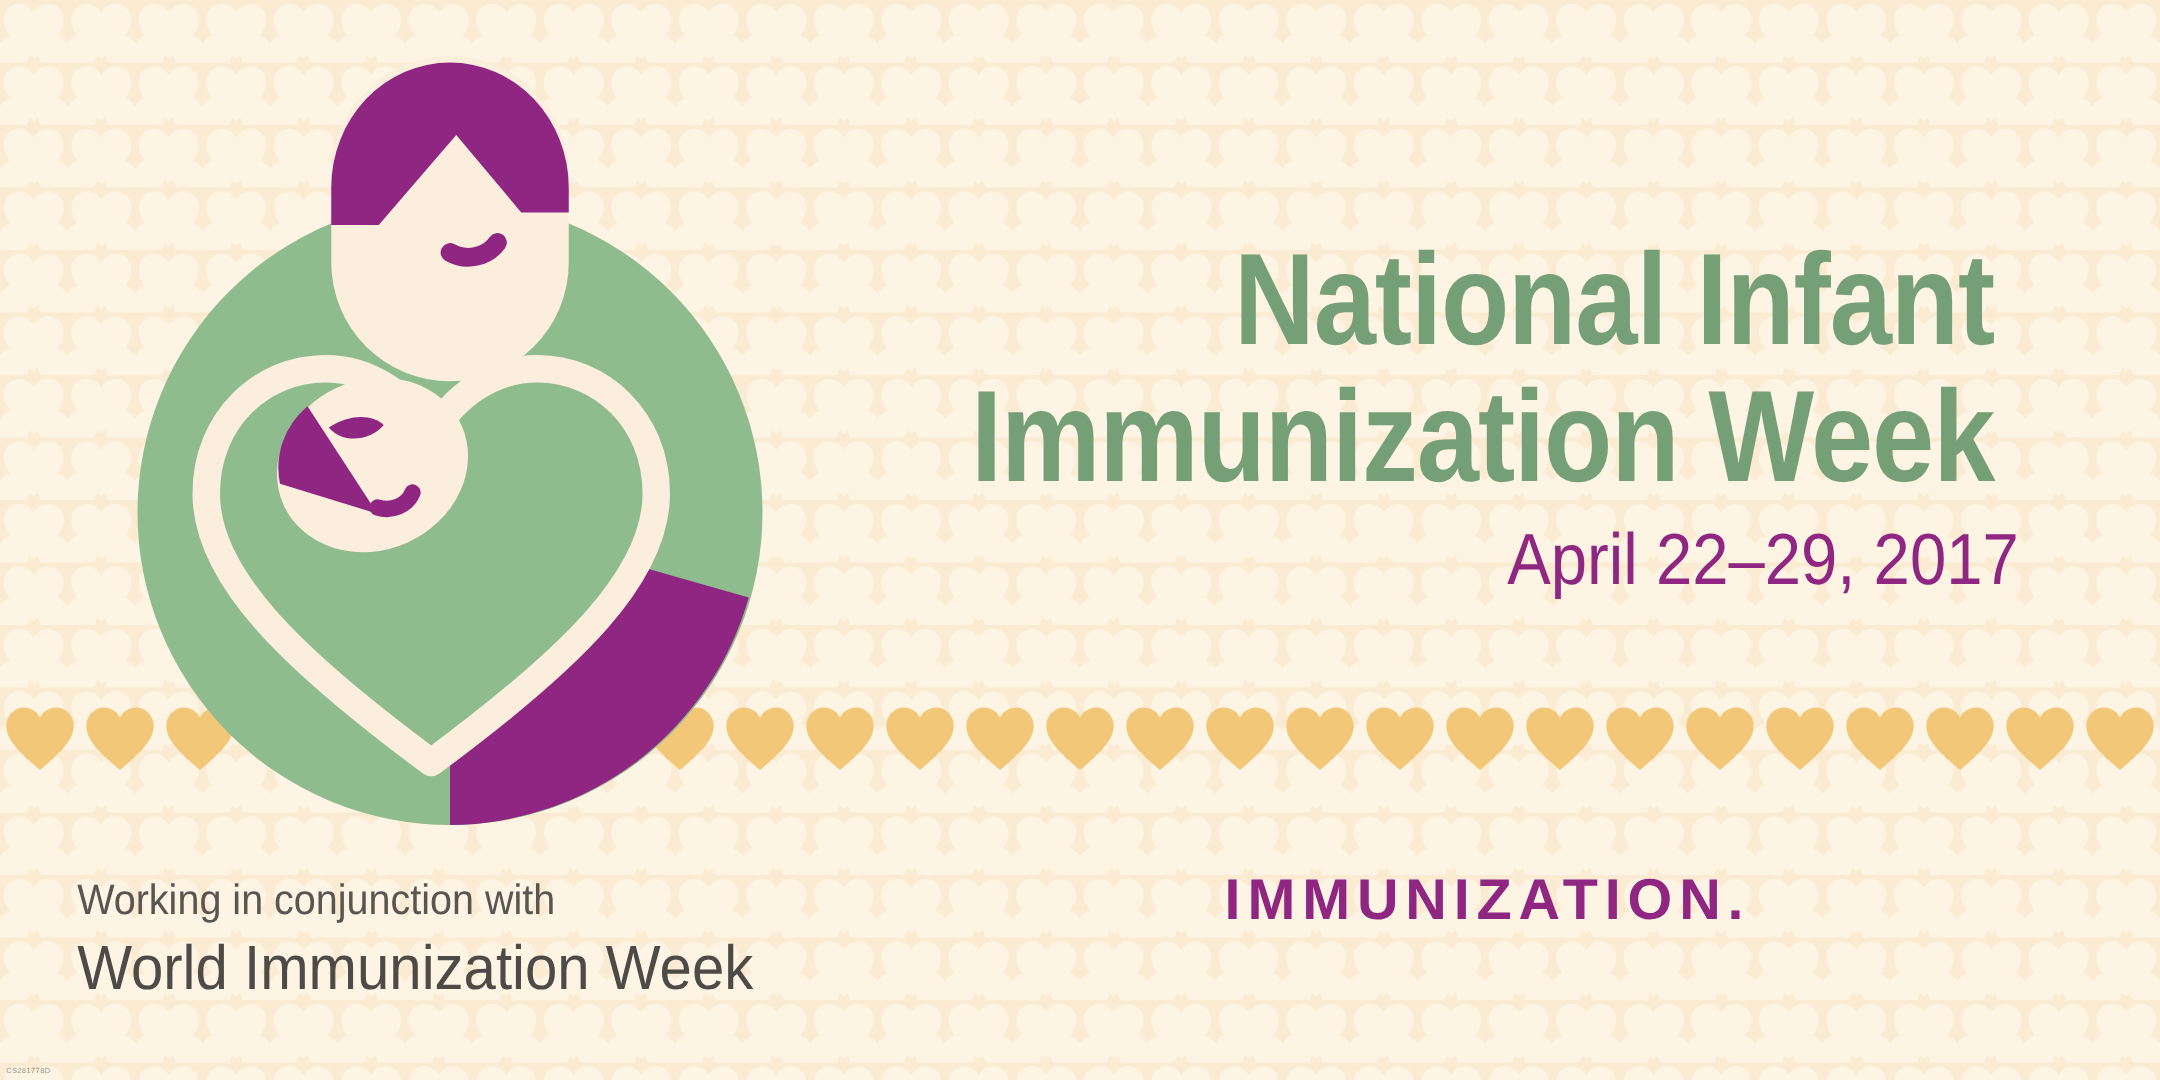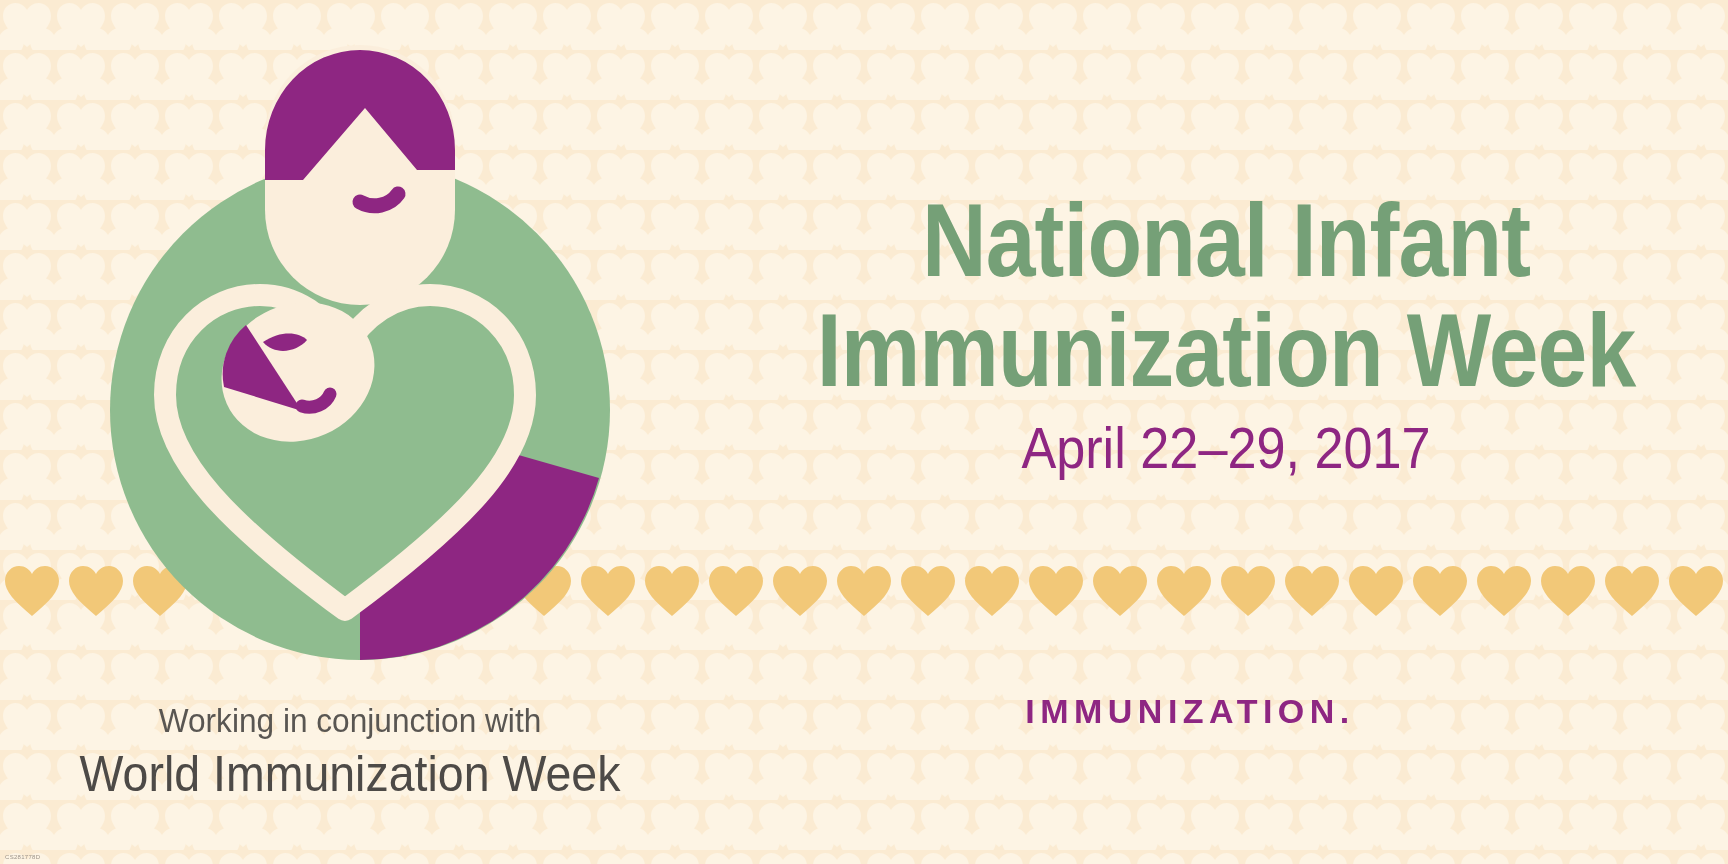--- a/index.html
+++ b/index.html
@@ -51,24 +51,24 @@
     position: absolute;
     left: 60px;
     top: 20px;
     width: 620px;
     height: 640px;
   }
 
   
   #headline-block {
     position: absolute;
-    left: 736px;
+    left: 684px;
     top: 185px;
     width: 980px;
-    text-align: center;
+    text-align: right;
   }
   .headline {
     color: #75A077;
     font-family: "Liberation Sans Narrow", "Liberation Sans", sans-serif;
     font-weight: bold;
     font-size: 104px;
     line-height: 1.06;
     letter-spacing: -1px;
     transform: scaleX(0.86);
     transform-origin: center center;
@@ -92,33 +92,33 @@
     position: absolute;
     left: 700px;
     top: 690px;
     width: 980px;
     text-align: center;
   }
   .tagline-line {
     color: #8E2682;
     font-family: "Liberation Sans", sans-serif;
     font-weight: bold;
-    font-size: 34px;
+    font-size: 46px;
     letter-spacing: 5.5px;
     line-height: 1.28;
     white-space: nowrap;
   }
 
   
   #credit-block {
     position: absolute;
     left: 40px;
     top: 700px;
     width: 620px;
-    text-align: center;
+    text-align: left;
   }
   #credit-small {
     color: #595652;
     font-family: "Liberation Sans Narrow", "Liberation Sans", sans-serif;
     font-size: 34px;
     line-height: 1.2;
     white-space: nowrap;
     transform: scaleX(0.93);
     transform-origin: center center;
   }

